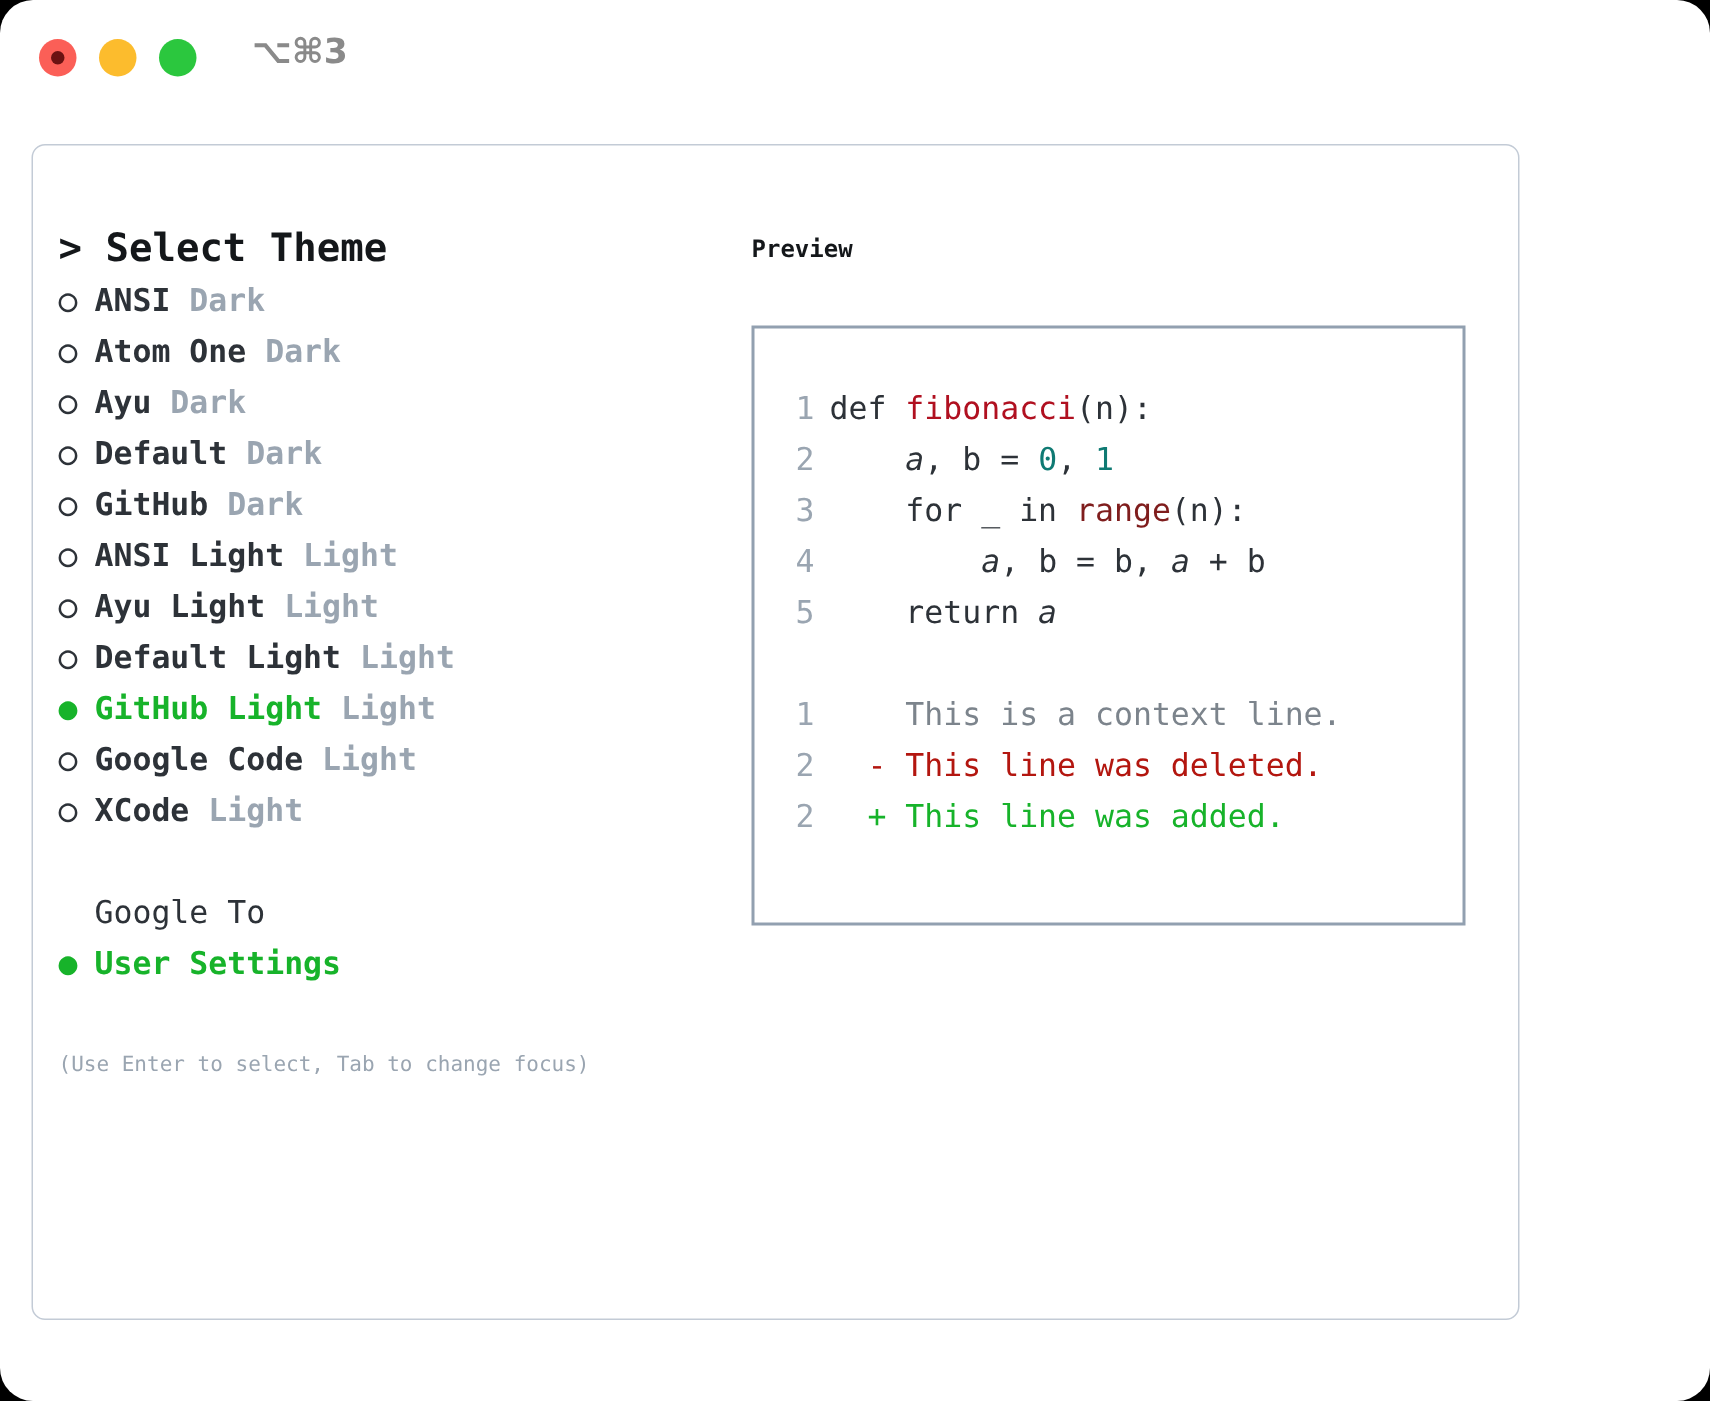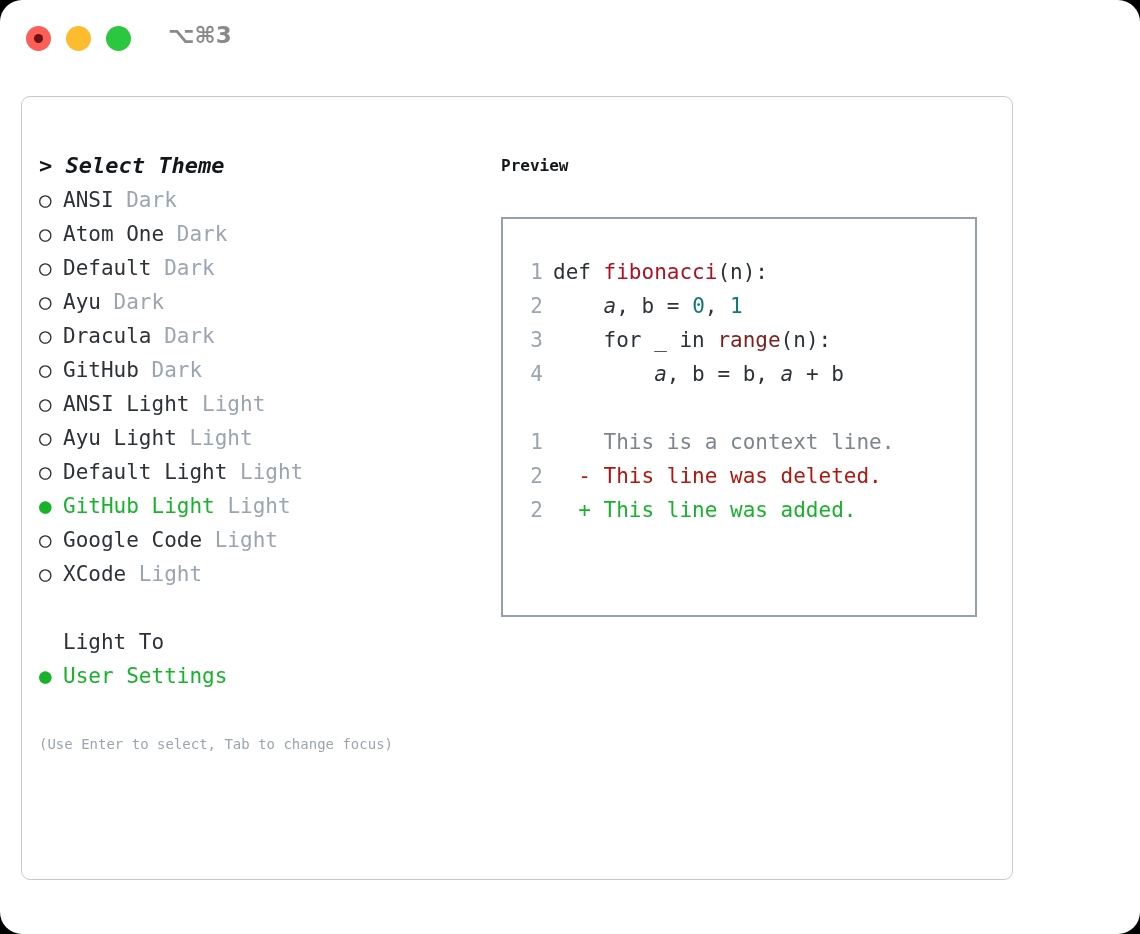--- a/index.html
+++ b/index.html
@@ -78,33 +78,33 @@
   }
 
   
   .left-col {
     position: absolute;
     left: 17px;
     top: 52px;
     width: 440px;
   }
   .section-head {
-    font-size: 22px;
+    font-size: 26px;
     font-weight: bold;
     color: #14171a;
     line-height: 34px;
     white-space: pre;
-    font-style: italic;
   }
   .row {
     display: block;
     font-size: 21px;
     line-height: 34px;
     color: #2d3238;
     white-space: pre;
+    font-weight: bold;
   }
   .bullet {
     display: inline-block;
     width: 24px;
     color: #2d3238;
   }
   .row.selected .bullet { color: #17b32a; }
   .row.selected .label  { color: #17b32a; }
   .label { color: #2d3238; }
   .variant { color: #9aa5b1; }
@@ -192,52 +192,52 @@
   </div>
 
   <div class="panel">
 
     <div class="left-col">
       <div class="section-head">&gt; Select Theme</div>
 
       <div id="theme-list">
           <div class="row"><span class="bullet">○</span><span class="label">ANSI </span><span class="variant">Dark</span></div>
           <div class="row"><span class="bullet">○</span><span class="label">Atom One </span><span class="variant">Dark</span></div>
+          <div class="row"><span class="bullet">○</span><span class="label">Ayu </span><span class="variant">Dark</span></div>
           <div class="row"><span class="bullet">○</span><span class="label">Default </span><span class="variant">Dark</span></div>
-          <div class="row"><span class="bullet">○</span><span class="label">Ayu </span><span class="variant">Dark</span></div>
-          <div class="row"><span class="bullet">○</span><span class="label">Dracula </span><span class="variant">Dark</span></div>
           <div class="row"><span class="bullet">○</span><span class="label">GitHub </span><span class="variant">Dark</span></div>
           <div class="row"><span class="bullet">○</span><span class="label">ANSI Light </span><span class="variant">Light</span></div>
           <div class="row"><span class="bullet">○</span><span class="label">Ayu Light </span><span class="variant">Light</span></div>
           <div class="row"><span class="bullet">○</span><span class="label">Default Light </span><span class="variant">Light</span></div>
           <div class="row selected"><span class="bullet">●</span><span class="label">GitHub Light </span><span class="variant">Light</span></div>
           <div class="row"><span class="bullet">○</span><span class="label">Google Code </span><span class="variant">Light</span></div>
           <div class="row"><span class="bullet">○</span><span class="label">XCode </span><span class="variant">Light</span></div>
         </div>
 
       <div class="spacer"></div>
 
-      <div class="apply-head">Light To</div>
+      <div class="apply-head">Google To</div>
 
       <div id="apply-list">
           <div class="row selected"><span class="bullet">●</span><span class="label">User Settings</span></div>
         </div>
 
       <div class="hint">(Use Enter to select, Tab to change focus)</div>
     </div>
 
     <div class="right-col">
       <div class="preview-head">Preview</div>
 
       <div class="preview-box">
         <div id="code-block">
             <div class="code-line"><span class="ln">1</span><span class="kw">def </span><span class="fn">fibonacci</span><span class="punct">(n):</span></div>
             <div class="code-line"><span class="ln">2</span><span class="punct">    </span><span class="var">a</span><span class="punct">, </span><span class="kw">b</span><span class="punct"> = </span><span class="num">0</span><span class="punct">, </span><span class="num">1</span></div>
             <div class="code-line"><span class="ln">3</span><span class="kw">    for _ in </span><span class="builtin">range</span><span class="punct">(n):</span></div>
             <div class="code-line"><span class="ln">4</span><span class="punct">        </span><span class="var">a</span><span class="punct">, b = b, </span><span class="var">a</span><span class="punct"> + b</span></div>
+            <div class="code-line"><span class="ln">5</span><span class="kw">    return </span><span class="var">a</span></div>
           </div>
         <div class="gap"></div>
         <div id="diff-block">
             <div class="code-line"><span class="ln">1</span><span class="diff-ctx">    </span><span class="diff-ctx">This is a context line.</span></div>
             <div class="code-line"><span class="ln">2</span><span class="diff-del">  - </span><span class="diff-del">This line was deleted.</span></div>
             <div class="code-line"><span class="ln">2</span><span class="diff-add">  + </span><span class="diff-add">This line was added.</span></div>
           </div>
       </div>
     </div>
 

